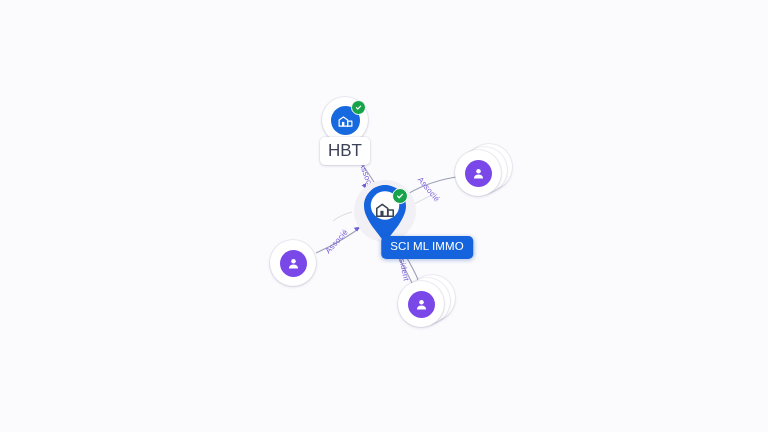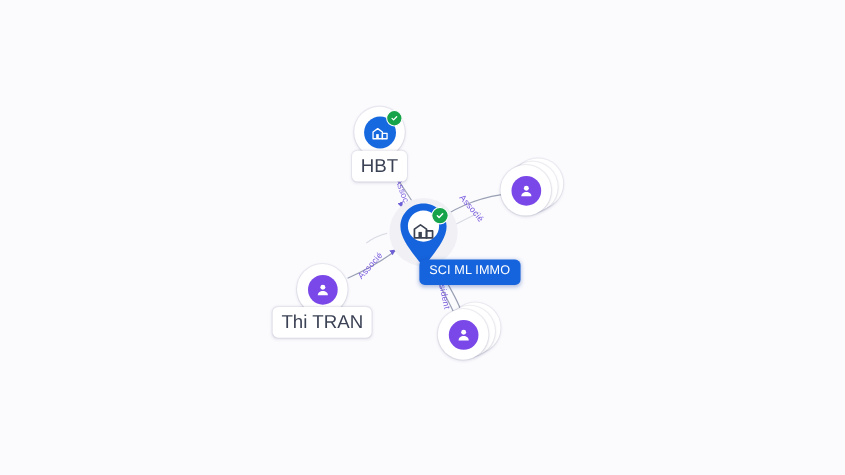--- a/index.html
+++ b/index.html
@@ -241,21 +241,20 @@
   <div class="node" style="left:293px; top:263px;">
     <div class="person-disc">
       <div class="person-inner">
         <svg width="15" height="15" viewBox="0 0 24 24" fill="#ffffff">
           <circle cx="12" cy="8.2" r="3.6"></circle>
           <path d="M4.6 20c0-4.1 3.3-6.4 7.4-6.4s7.4 2.3 7.4 6.4z"></path>
         </svg>
       </div>
     </div>
   </div>
-  <div class="label-pill" style="left:293px; top:279px;">Thi TRAN</div>
 
   <div class="node" style="left:421px; top:304px;">
     <div class="stack-card" style="transform: translate(11px,-6px);"></div>
     <div class="stack-card" style="transform: translate(6px,-3px);"></div>
     <div class="person-disc">
       <div class="person-inner">
         <svg width="15" height="15" viewBox="0 0 24 24" fill="#ffffff">
           <circle cx="12" cy="8.2" r="3.6"></circle>
           <path d="M4.6 20c0-4.1 3.3-6.4 7.4-6.4s7.4 2.3 7.4 6.4z"></path>
         </svg>

